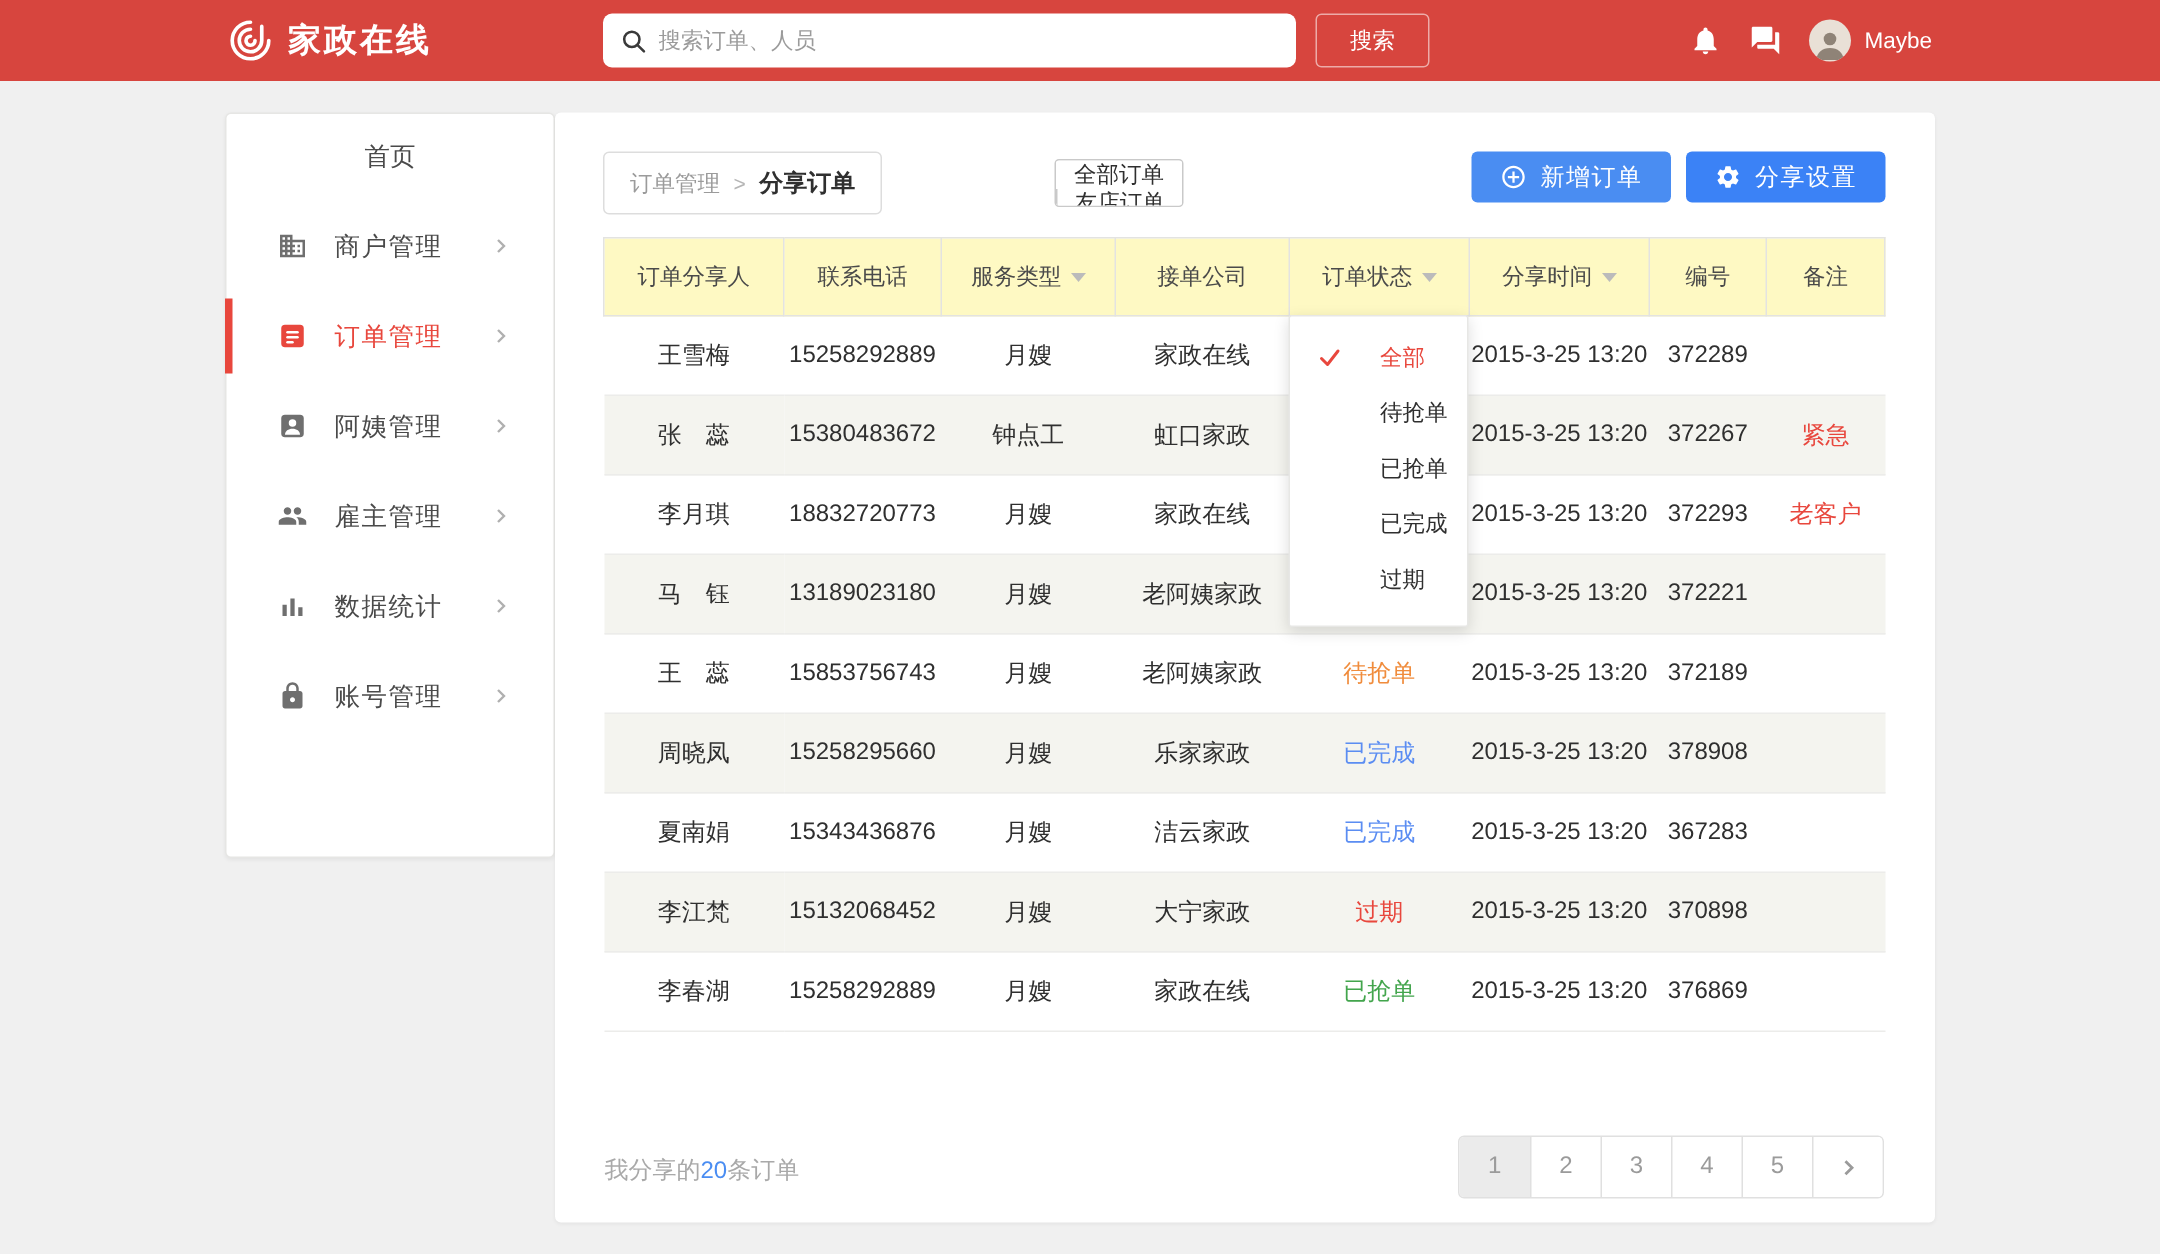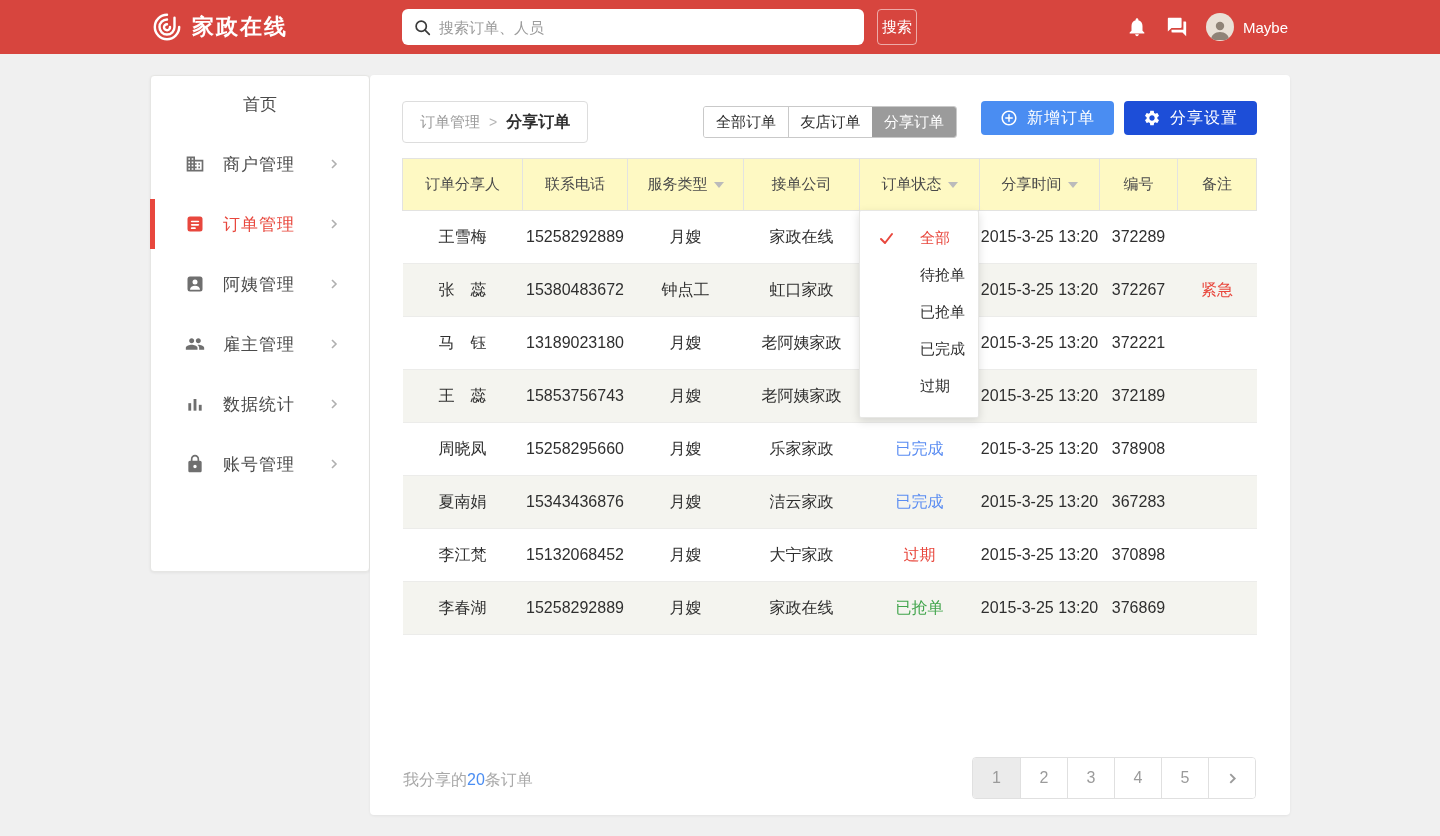--- a/index.html
+++ b/index.html
@@ -10,21 +10,21 @@
   .topbar { position:absolute; left:0; top:0; width:1440px; height:54px;
     background:#d7453e; display:flex; align-items:center; }
   .logo-wrap { position:absolute; left:152px; top:0; height:54px; display:flex; align-items:center; gap:10px; }
   .logo-icon { width:30px; height:30px; }
   .logo-title { color:#fff; font-size:22px; font-weight:bold; letter-spacing:2px; }
   .search-wrap { position:absolute; left:402px; top:9px; width:462px; height:36px;
     background:#fff; border-radius:6px; display:flex; align-items:center; padding:0 12px; }
   .search-wrap input { border:none; outline:none; flex:1; font-size:15px; color:#333;
     margin-left:8px; font-family:inherit; background:transparent; }
   .search-wrap input::placeholder { color:#9b9b9b; }
-  .search-btn { position:absolute; left:877px; top:9px; width:40px; height:36px;
+  .search-btn { position:absolute; left:877px; top:9px; width:76px; height:36px;
     background:transparent; border:1px solid rgba(255,255,255,.55); border-radius:4px;
     color:#fff; font-size:15px; font-family:Liberation Mono, monospace; cursor:pointer; }
   .topbar-right { position:absolute; right:152px; top:0; height:54px; display:flex; align-items:center; gap:18px; }
   .top-icon { width:22px; height:22px; display:block; }
   .avatar { width:28px; height:28px; border-radius:50%; background:#e9e0d6; overflow:hidden;
     display:flex; align-items:flex-end; justify-content:center; }
   .user-group { display:flex; align-items:center; gap:9px; }
   .username { color:#fff; font-size:15px; }
 
   
@@ -45,32 +45,32 @@
     background:#fff; border-radius:4px; box-shadow:0 1px 3px rgba(0,0,0,.06); }
 
   .breadcrumb { position:absolute; left:32px; top:26px; height:42px;
     border:1px solid #ddd; border-radius:4px; display:flex; align-items:center;
     padding:0 17px; gap:9px; }
   .bc-parent { font-size:15px; color:#9b9b9b; }
   .bc-sep { font-size:14px; color:#b5b5b5; }
   .bc-current { font-size:16px; color:#2f2f2f; font-weight:bold; }
 
   .tabs { position:absolute; left:333px; top:31px; height:32px; display:flex;
-    border:1px solid #c9c9c9; border-radius:3px; overflow:hidden; }
+    border:1px solid #c9c9c9; border-radius:3px; overflow:hidden;flex-direction:column; }
   .tab { width:84px; height:100%; display:flex; align-items:center; justify-content:center;
     font-size:15px; color:#2f2f2f; background:#fff; cursor:pointer; border-left:1px solid #c9c9c9; }
   .tab:first-child { border-left:none; }
   .tab.active { background:#9b9b9b; color:#fff; border-left:none; }
 
   .actions { position:absolute; right:33px; top:26px; display:flex; gap:10px; }
   .btn { height:34px; border:none; border-radius:4px; color:#fff; font-size:16px;
     font-family:inherit; display:flex; align-items:center; gap:9px; padding:0 19px;
     cursor:pointer; letter-spacing:1px; }
   .btn-blue { background:#4a8df2; }
-  .btn-gray { background:#1d4ed8; }
+  .btn-gray { background:#3b82f6; }
   .btn .bi { width:18px; height:18px; }
 
   
   .table-wrap { position:absolute; left:32px; top:83px; width:854px; }
   table { width:854px; border-collapse:collapse; table-layout:fixed; }
   thead th { height:52px; background:#fef9c3; border:1px solid #e3e3e1;
     font-size:15px; font-weight:normal; color:#4a4a4a; text-align:center; }
   thead th .caret { display:inline-block; width:0; height:0; margin-left:6px;
     border-left:5px solid transparent; border-right:5px solid transparent;
     border-top:6px solid #bbb; vertical-align:middle; }
@@ -287,20 +287,30 @@
             <td>张　蕊</td>
             <td>15380483672</td>
             <td>钟点工</td>
             <td>虹口家政</td>
             <td class="cell-status"></td>
             <td>2015-3-25 13:20</td>
             <td>372267</td>
             <td class="cell-note red">紧急</td>
           </tr>
           <tr>
+            <td>李月琪</td>
+            <td>18832720773</td>
+            <td>月嫂</td>
+            <td>家政在线</td>
+            <td class="cell-status"></td>
+            <td>2015-3-25 13:20</td>
+            <td>372293</td>
+            <td class="cell-note red">老客户</td>
+          </tr>
+          <tr>
             <td>马　钰</td>
             <td>13189023180</td>
             <td>月嫂</td>
             <td>老阿姨家政</td>
             <td class="cell-status"></td>
             <td>2015-3-25 13:20</td>
             <td>372221</td>
             <td class="cell-note"></td>
           </tr>
           <tr>

